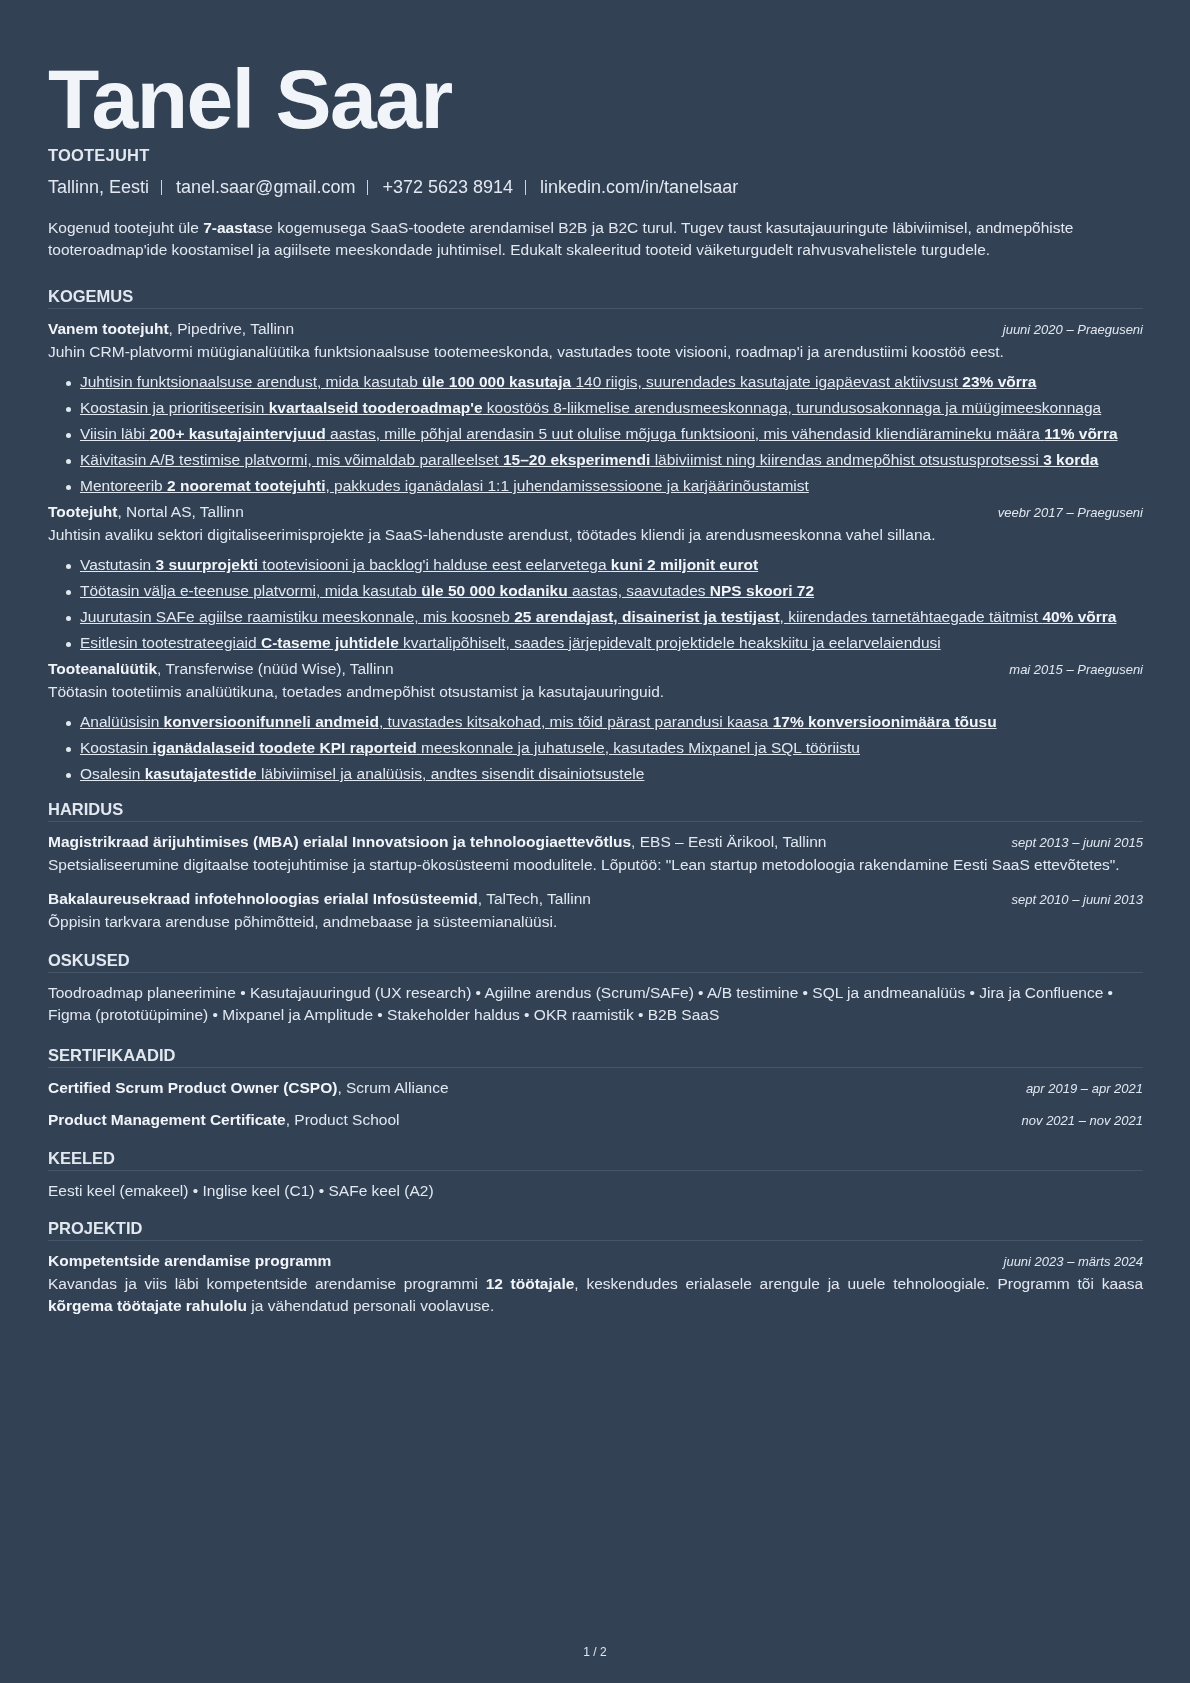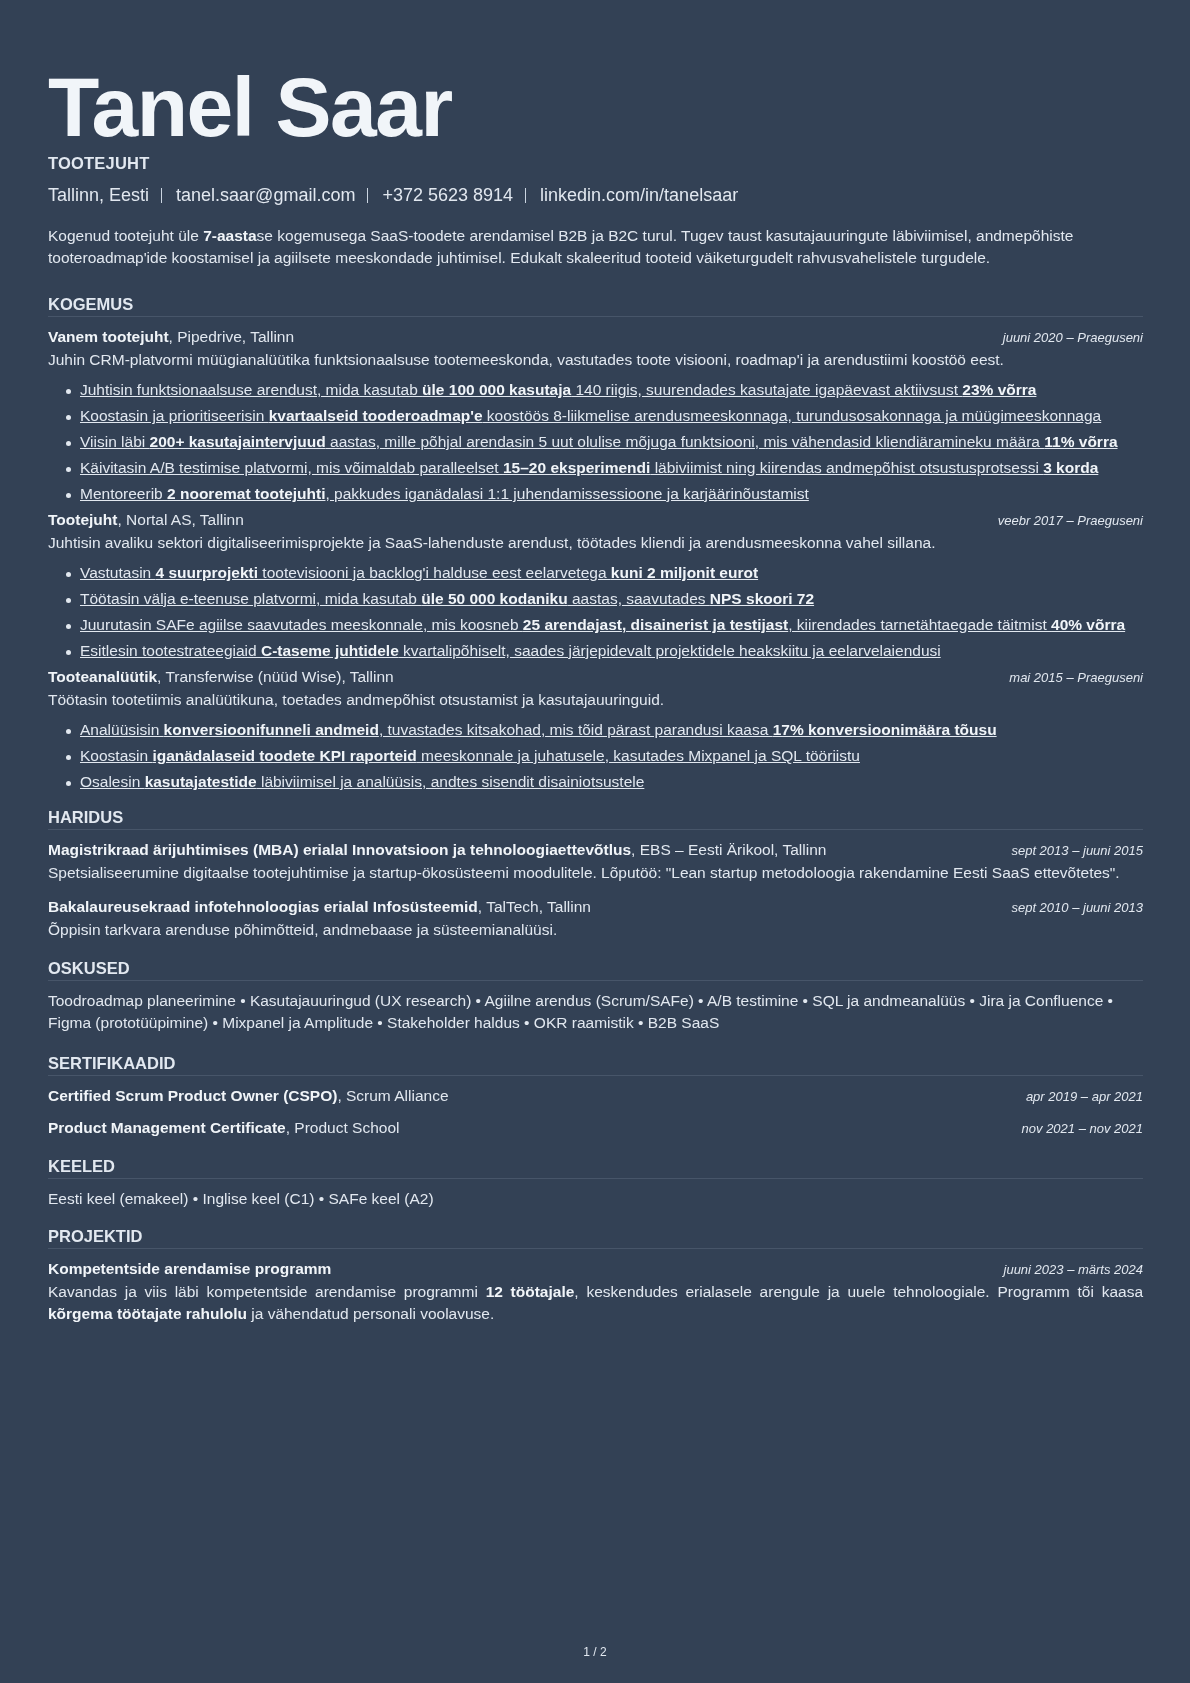--- a/index.html
+++ b/index.html
@@ -8,21 +8,21 @@
     height: 1683px;
     background: #334155;
     color: #e2e8f0;
     font-family: "Liberation Sans", "DejaVu Sans", sans-serif;
     position: relative;
     overflow: hidden;
   }
   .page {
     position: absolute;
     left: 48px;
-    top: 8px;
+    top: 0;
     width: 1095px;
   }
   .name {
     margin: 52px 0 0 0;
     font-size: 84px;
     font-weight: bold;
     letter-spacing: -1.5px;
     color: #f1f5f9;
     line-height: 94px;
   }
@@ -148,23 +148,23 @@
             <li><span>Mentoreerib </span><b>2 nooremat tootejuhti</b><span>, pakkudes iganädalasi 1:1 juhendamissessioone ja karjäärinõustamist</span></li>
           </ul>
         </div>
         <div style="margin-bottom: 4px;">
           <div class="entry-head">
             <div><b>Tootejuht</b><span>, Nortal AS, Tallinn</span></div>
             <span class="date">veebr 2017 – Praeguseni</span>
           </div>
           <div class="entry-desc">Juhtisin avaliku sektori digitaliseerimisprojekte ja SaaS-lahenduste arendust, töötades kliendi ja arendusmeeskonna vahel sillana.</div>
           <ul class="bullets">
-            <li><span>Vastutasin </span><b>4 suurprojekti</b><span> tootevisiooni ja backlog'i halduse eest eelarvetega </span><b>kuni 2 miljonit eurot</b></li>
+            <li><span>Vastutasin </span><b>3 suurprojekti</b><span> tootevisiooni ja backlog'i halduse eest eelarvetega </span><b>kuni 2 miljonit eurot</b></li>
             <li><span>Töötasin välja e-teenuse platvormi, mida kasutab </span><b>üle 50 000 kodaniku</b><span> aastas, saavutades </span><b>NPS skoori 72</b></li>
-            <li><span>Juurutasin SAFe agiilse saavutades meeskonnale, mis koosneb </span><b>25 arendajast, disainerist ja testijast</b><span>, kiirendades tarnetähtaegade täitmist </span><b>40% võrra</b></li>
+            <li><span>Juurutasin SAFe agiilse raamistiku meeskonnale, mis koosneb </span><b>25 arendajast, disainerist ja testijast</b><span>, kiirendades tarnetähtaegade täitmist </span><b>40% võrra</b></li>
             <li><span>Esitlesin tootestrateegiaid </span><b>C-taseme juhtidele</b><span> kvartalipõhiselt, saades järjepidevalt projektidele heakskiitu ja eelarvelaiendusi</span></li>
           </ul>
         </div>
         <div style="margin-bottom: 4px;">
           <div class="entry-head">
             <div><b>Tooteanalüütik</b><span>, Transferwise (nüüd Wise), Tallinn</span></div>
             <span class="date">mai 2015 – Praeguseni</span>
           </div>
           <div class="entry-desc">Töötasin tootetiimis analüütikuna, toetades andmepõhist otsustamist ja kasutajauuringuid.</div>
           <ul class="bullets">

